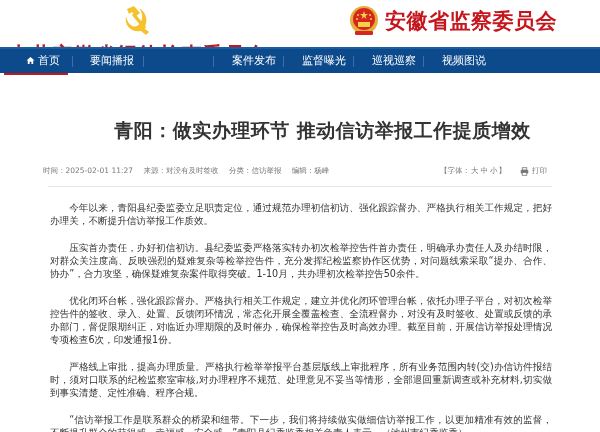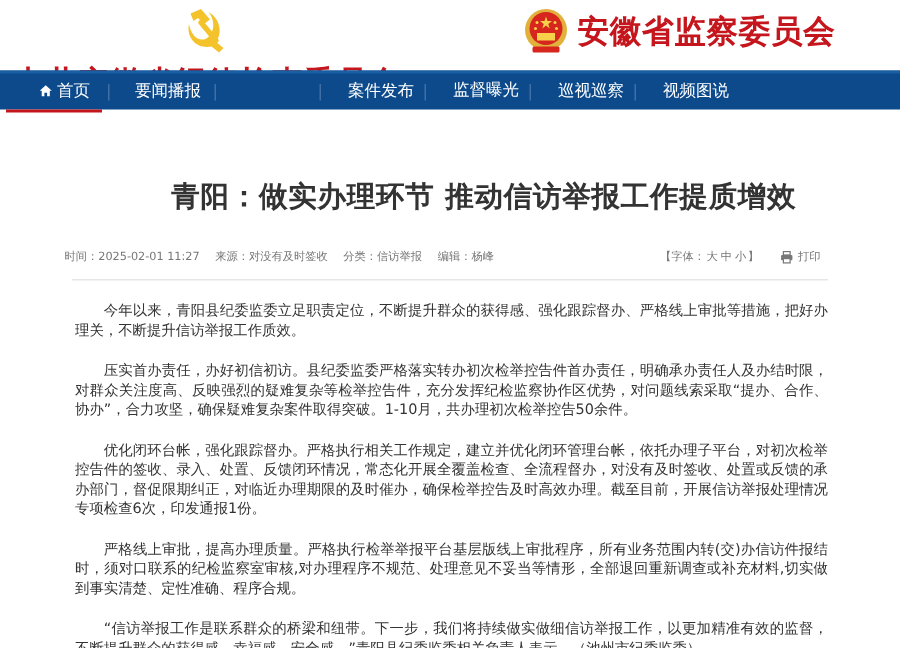--- a/index.html
+++ b/index.html
@@ -66,21 +66,21 @@
       <path d="M5 1 L9.5 5 L8 5 L8 9 L6 9 L6 6.5 L4 6.5 L4 9 L2 9 L2 5 L0.5 5 Z" fill="#fff"></path>
     </svg><span>首页</span>
   </div>
   <div class="nav-active-bar"></div>
   <div class="nav-sep" style="left:72px;"></div>
   <div class="nav-item" style="left:82px;width:60px;"><span>要闻播报</span></div>
   <div class="nav-sep" style="left:143px;"></div>
   <div class="nav-sep" style="left:213px;"></div>
   <div class="nav-item" style="left:224px;width:60px;"><span>案件发布</span></div>
   <div class="nav-sep" style="left:283px;"></div>
-  <div class="nav-item" style="left:294px;width:60px;font-family:Liberation Mono, monospace;"><span>监督曝光</span></div>
+  <div class="nav-item" style="left:294px;width:60px;"><span>监督曝光</span></div>
   <div class="nav-sep" style="left:353px;"></div>
   <div class="nav-item" style="left:364px;width:60px;"><span>巡视巡察</span></div>
   <div class="nav-sep" style="left:423px;"></div>
   <div class="nav-item" style="left:434px;width:60px;"><span>视频图说</span></div>
 </div>
 
 <h1 class="title">青阳：做实办理环节 推动信访举报工作提质增效</h1>
 
 <div class="meta">
   <span>时间：2025-02-01 11:27</span>
@@ -99,18 +99,18 @@
       <rect x="0.8" y="3.3" width="8.4" height="4" rx="0.8" fill="#777"></rect>
       <rect x="2.5" y="6" width="5" height="3.2" fill="#fff" stroke="#777" stroke-width="0.9"></rect>
     </svg>
     <span>打印</span>
   </span>
 </div>
 
 <div class="meta-rule"></div>
 
 <div class="content">
-  <p>今年以来，青阳县纪委监委立足职责定位，不断提升群众的获得感、强化跟踪督办、严格线上审批等措施，把好办理关，不断提升信访举报工作质效。</p>
+  <p>今年以来，青阳县纪委监委立足职责定位，通过规范办理初信初访、强化跟踪督办、严格执行相关工作规定，把好办理关，不断提升信访举报工作质效。</p>
   <p>压实首办责任，办好初信初访。县纪委监委严格落实转办初次检举控告件首办责任，明确承办责任人及办结时限，对群众关注度高、反映强烈的疑难复杂等检举控告件，充分发挥纪检监察协作区优势，对问题线索采取“提办、合作、协办”，合力攻坚，确保疑难复杂案件取得突破。1-10月，共办理初次检举控告50余件。</p>
   <p>优化闭环台帐，强化跟踪督办。严格执行相关工作规定，建立并优化闭环管理台帐，依托办理子平台，对初次检举控告件的签收、录入、处置、反馈闭环情况，常态化开展全覆盖检查、全流程督办，对没有及时签收、处置或反馈的承办部门，督促限期纠正，对临近办理期限的及时催办，确保检举控告及时高效办理。截至目前，开展信访举报处理情况专项检查6次，印发通报1份。</p>
   <p>严格线上审批，提高办理质量。严格执行检举举报平台基层版线上审批程序，所有业务范围内转(交)办信访件报结时，须对口联系的纪检监察室审核,对办理程序不规范、处理意见不妥当等情形，全部退回重新调查或补充材料,切实做到事实清楚、定性准确、程序合规。</p>
   <p>“信访举报工作是联系群众的桥梁和纽带。下一步，我们将持续做实做细信访举报工作，以更加精准有效的监督，不断提升群众的获得感、幸福感、安全感。”青阳县纪委监委相关负责人表示。（池州市纪委监委）</p>
 </div>
 
 </body></html>

